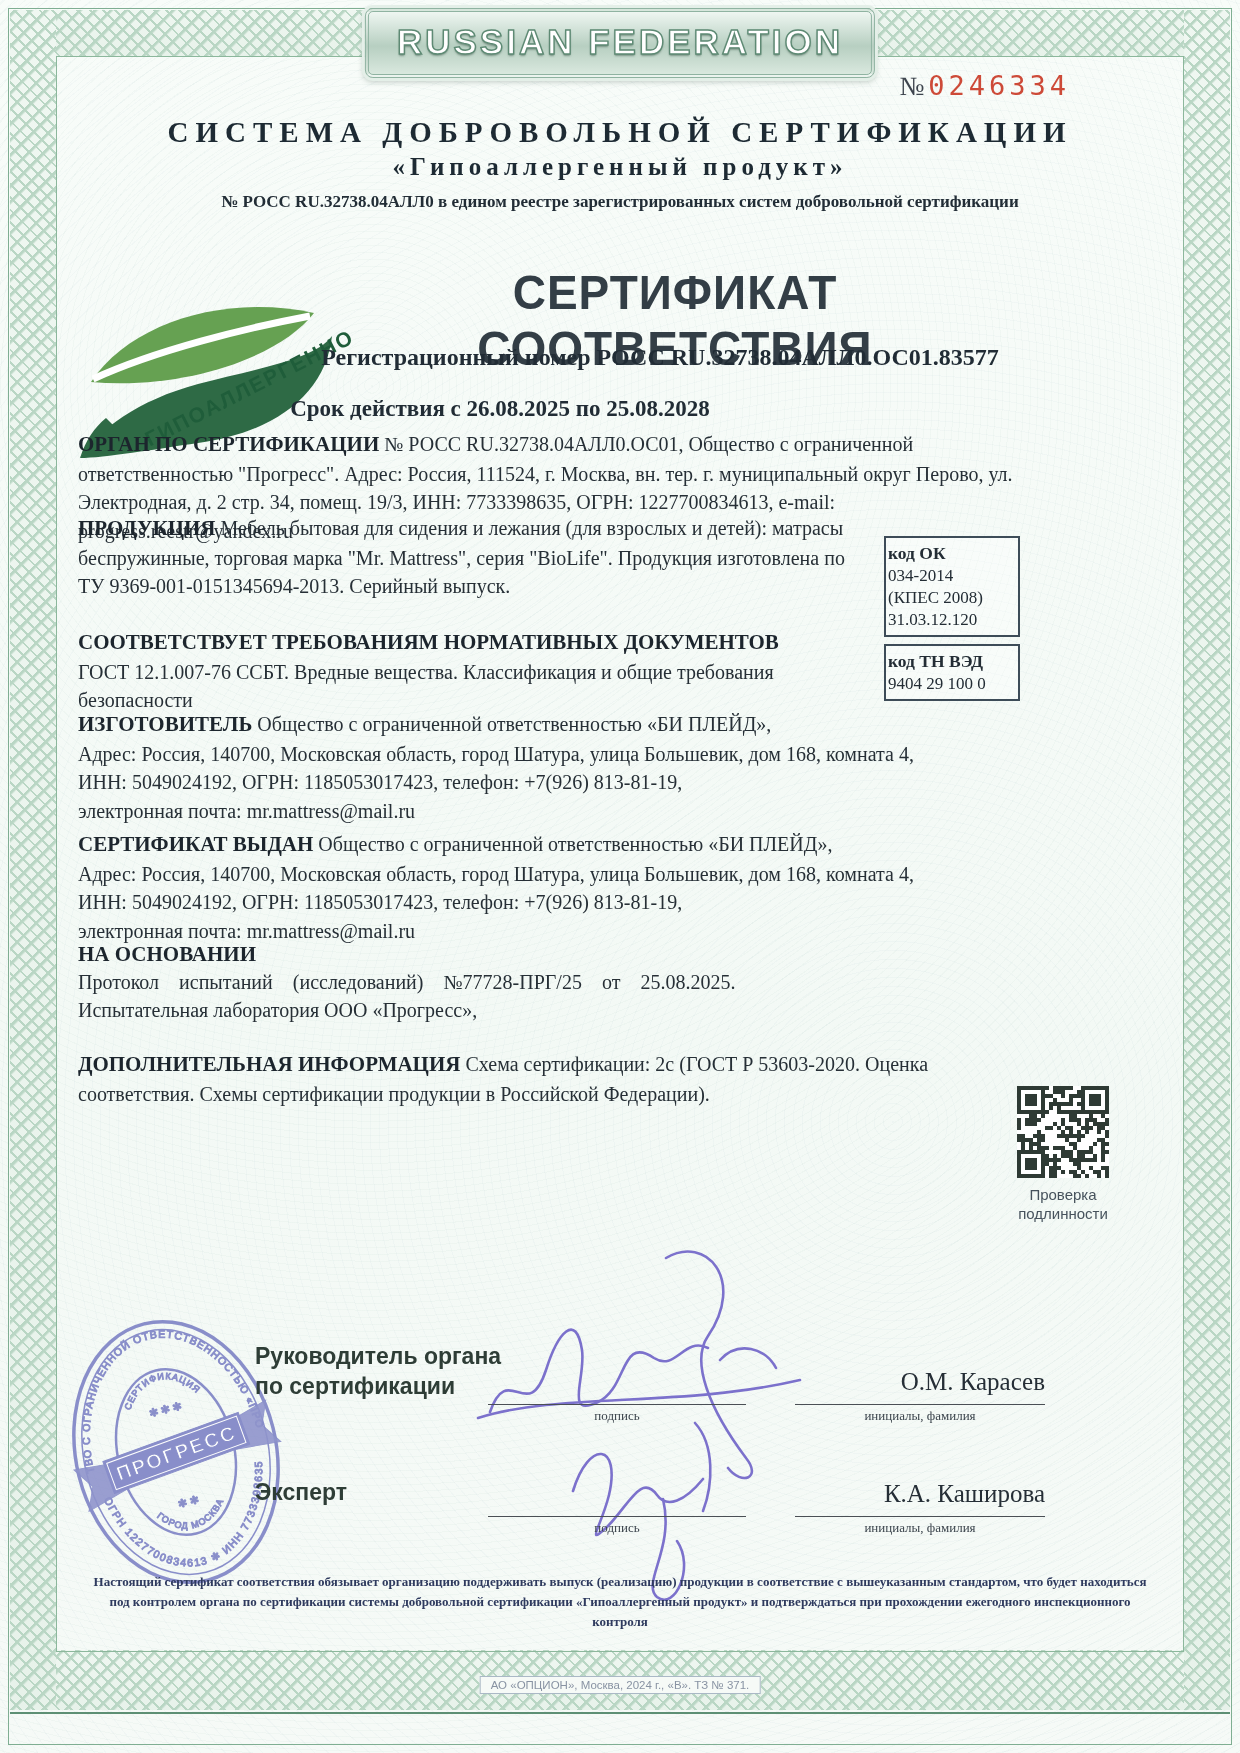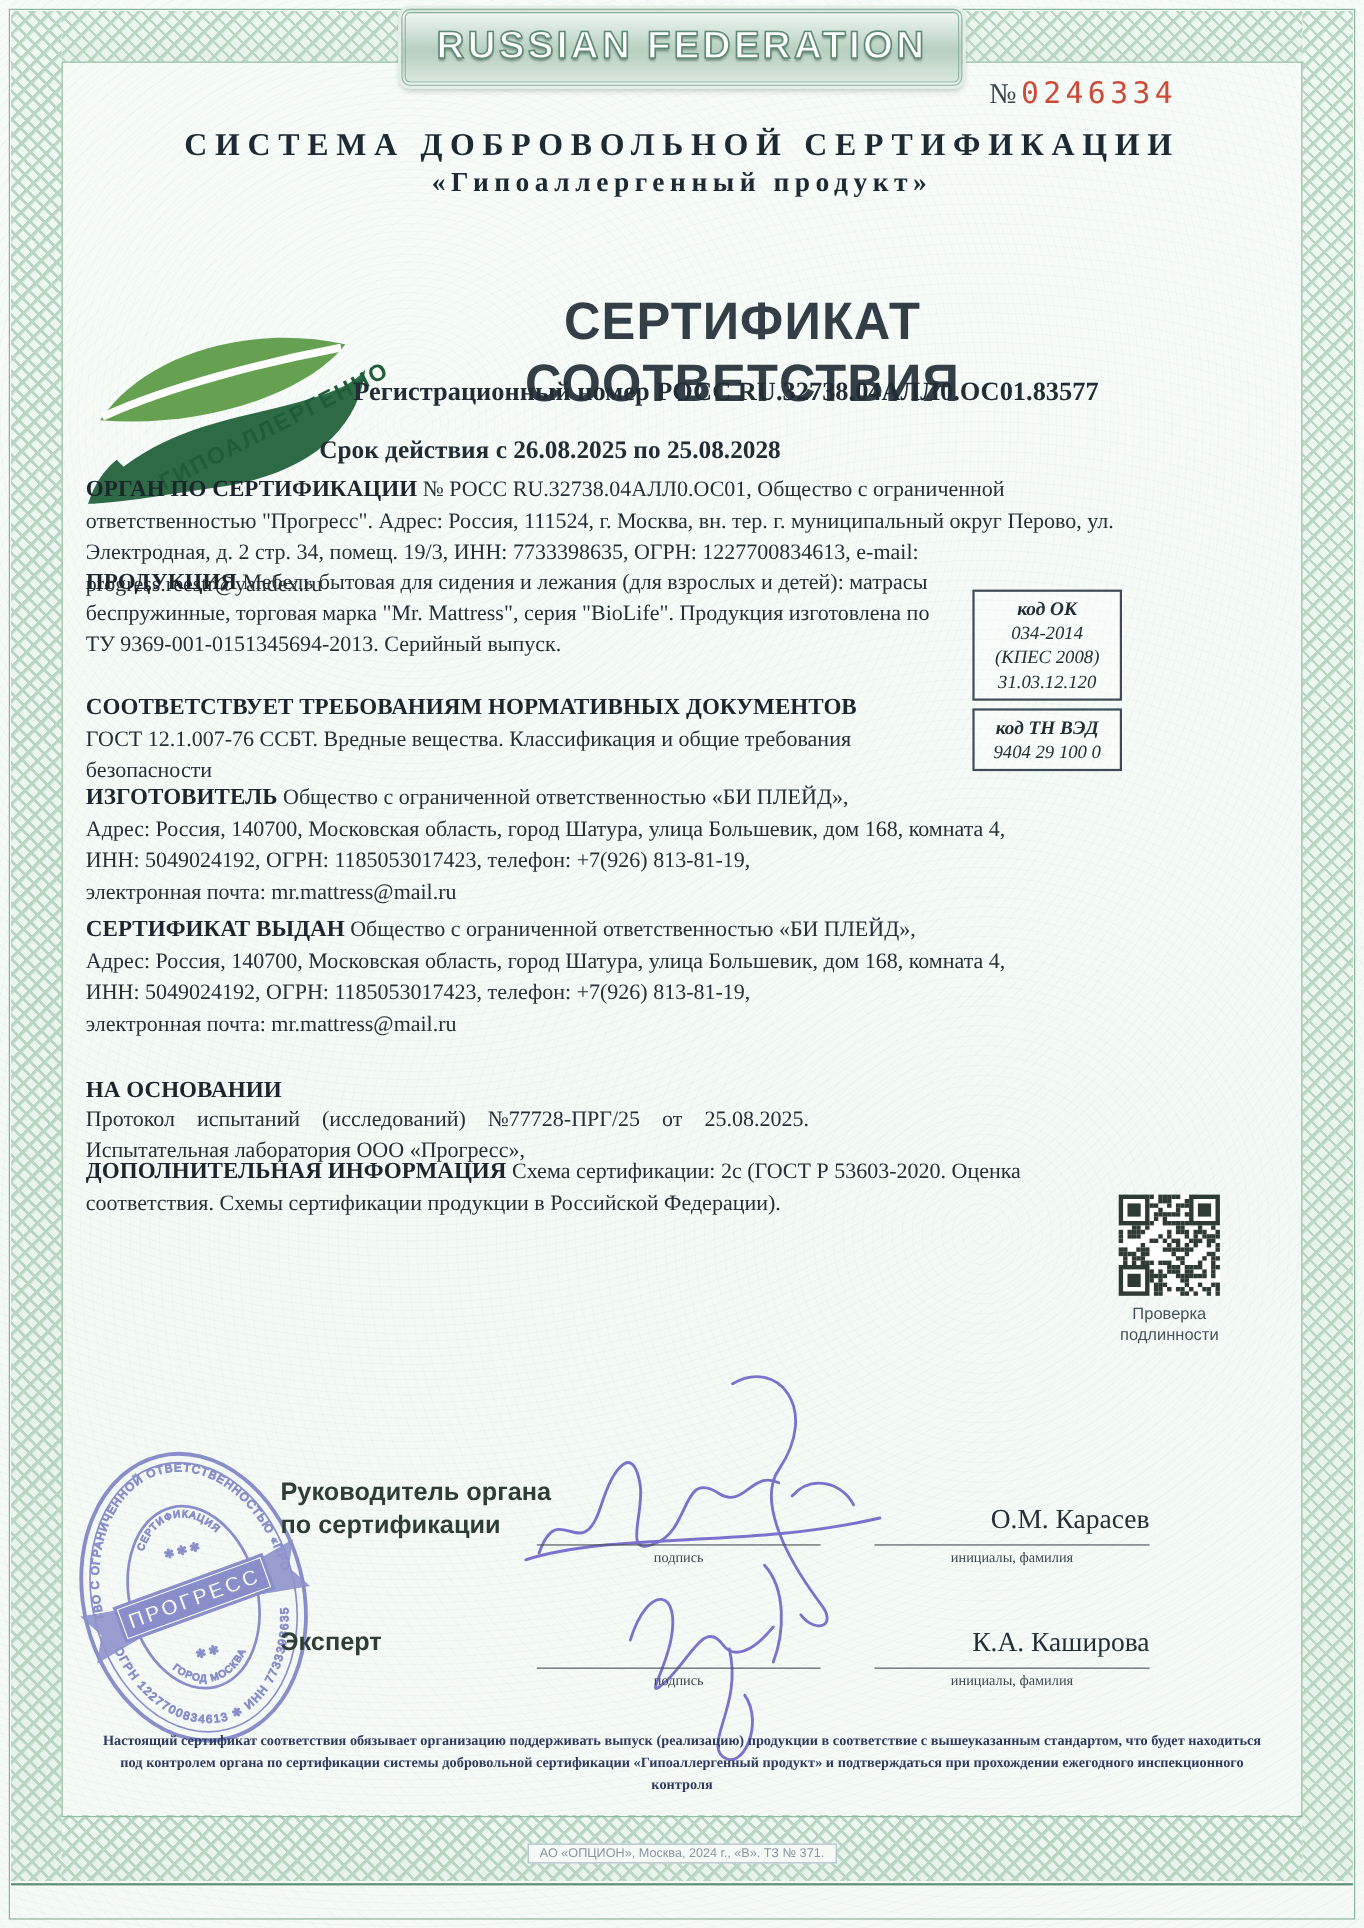--- a/index.html
+++ b/index.html
@@ -58,26 +58,26 @@
   
   .sec{position:absolute;left:78px;font-size:20px;line-height:1.42;color:#262f36;}
   .sec b{font-size:21px;color:#1c252d;}
   .hd-line{font-weight:bold;font-size:21px;color:#1c252d;}
   .sec-organ{top:430px;width:940px;}
   .sec-prod{top:514px;width:798px;}
   .sec-conf{top:628px;width:798px;}
   .sec-conf .body{width:700px;}
   .sec-manu{top:710px;width:962px;}
   .sec-issued{top:830px;width:962px;}
-  .sec-basis{top:940px;width:860px;line-height:1.38;margin-top:36px;}
+  .sec-basis{top:940px;width:860px;line-height:1.38;}
   .sec-add{top:1050px;width:868px;}
   .spread{word-spacing:15px;}
   
   .codebox{position:absolute;left:884px;width:128px;border:2px solid #3d4c58;background:rgba(255,255,255,.35);
-    text-align:center;font-size:17px;line-height:1.3;color:#232d35;padding:4px 2px;font-style:italic;}
+    font-size:17px;line-height:1.3;color:#232d35;padding:4px 2px;}
   .codebox b{font-size:17.5px;}
   .box-ok{top:536px;}
   .box-tnved{top:644px;}
   
   .qr-wrap{position:absolute;left:1008px;top:1086px;width:110px;text-align:center;}
   .qr{position:relative;width:92px;height:92px;margin:0 auto;background:#fff;}
   .qr .cell{position:absolute;width:4px;height:4px;background:#2e3a34;}
   .finder{position:absolute;width:20px;height:20px;border:4px solid #2e3a34;background:#fff;}
   .finder::after{content:"";position:absolute;left:4px;top:4px;width:12px;height:12px;background:#2e3a34;}
   .f1{left:0;top:0;} .f2{right:0;top:0;} .f3{left:0;bottom:0;}
@@ -126,20 +126,21 @@
     <span class="banner-text">RUSSIAN FEDERATION</span>
   </div>
 
   <div class="serial">
     <span class="no">№</span>
     <span class="num">0246334</span>
   </div>
 
   <div class="sys1">СИСТЕМА ДОБРОВОЛЬНОЙ СЕРТИФИКАЦИИ</div>
   <div class="sys2">«Гипоаллергенный продукт»</div>
+  <div class="registry">№ РОСС RU.32738.04АЛЛ0 в едином реестре зарегистрированных систем добровольной сертификации</div>
 
   <div class="logo">
     <svg width="260" height="190" viewBox="0 0 260 190">
       <path d="M15,102 C55,42 150,14 238,33 C205,76 112,110 15,102 Z" fill="#66a152"></path>
       <path d="M17,99 C80,70 170,48 234,36" stroke="#ffffff" stroke-width="7" fill="none"></path>
       <path d="M4,178 C22,150 62,120 122,104 C182,88 238,80 256,56 C250,112 202,152 122,163 C80,169 28,178 4,178 Z" fill="#2e6a45"></path>
       <path d="M4,178 C10,160 18,148 30,138 L38,146 C24,156 12,168 4,178 Z" fill="#2e6a45"></path>
     </svg>
     <div class="logo-text">ГИПОАЛЛЕРГЕННО</div>
   </div>

